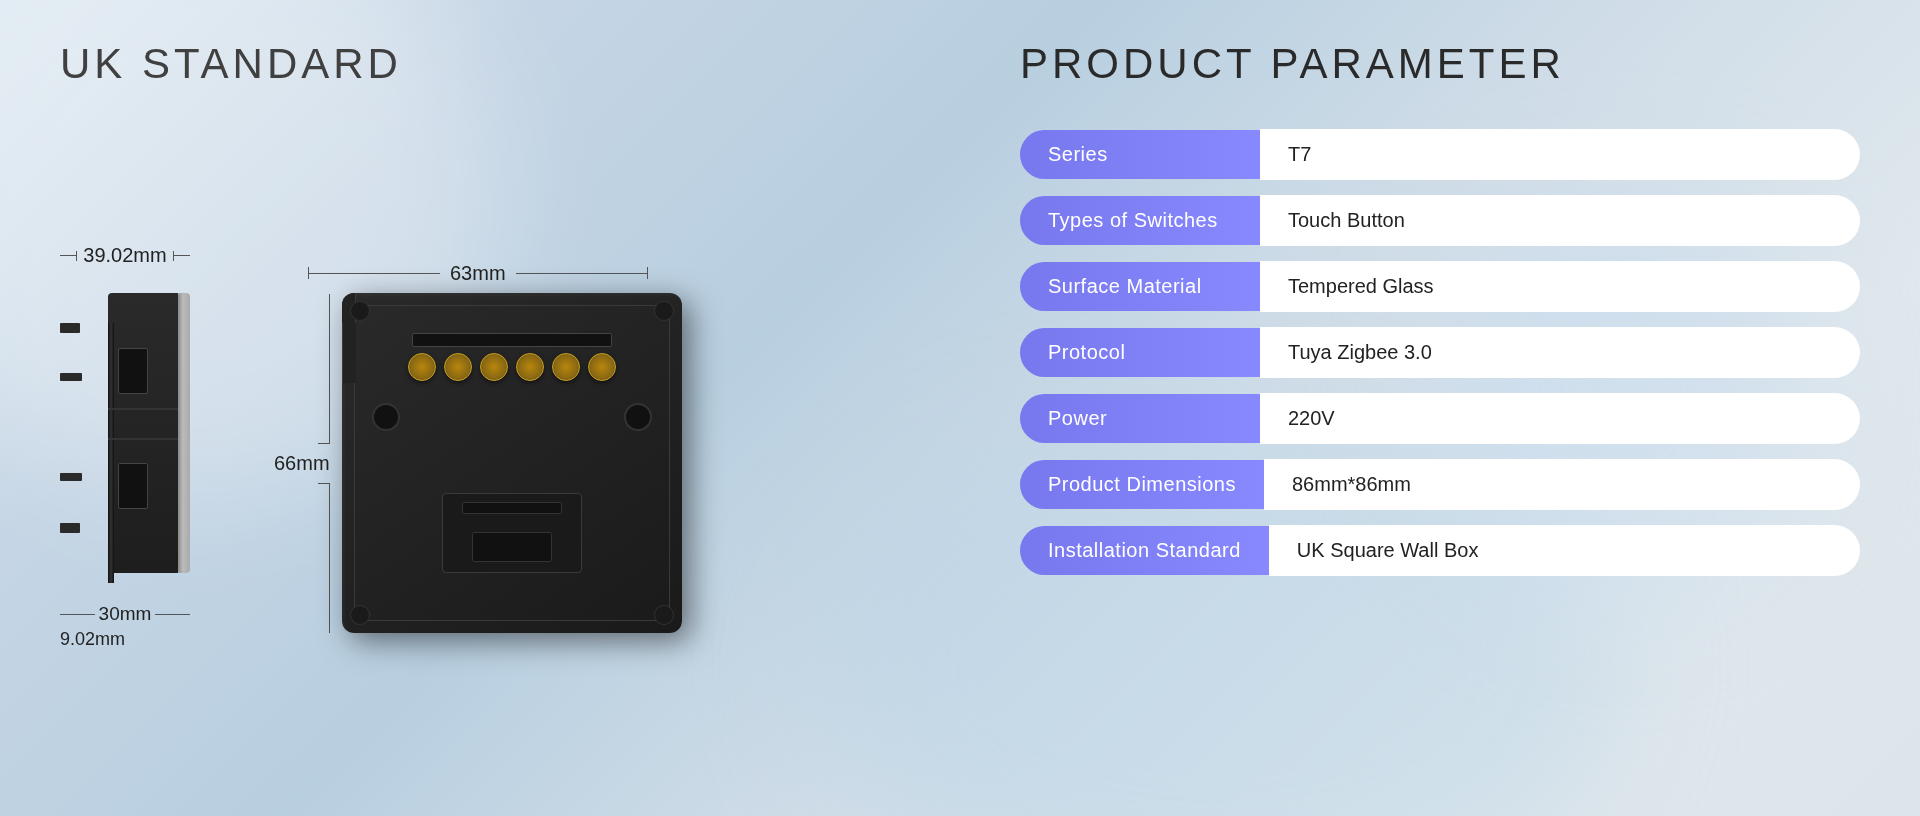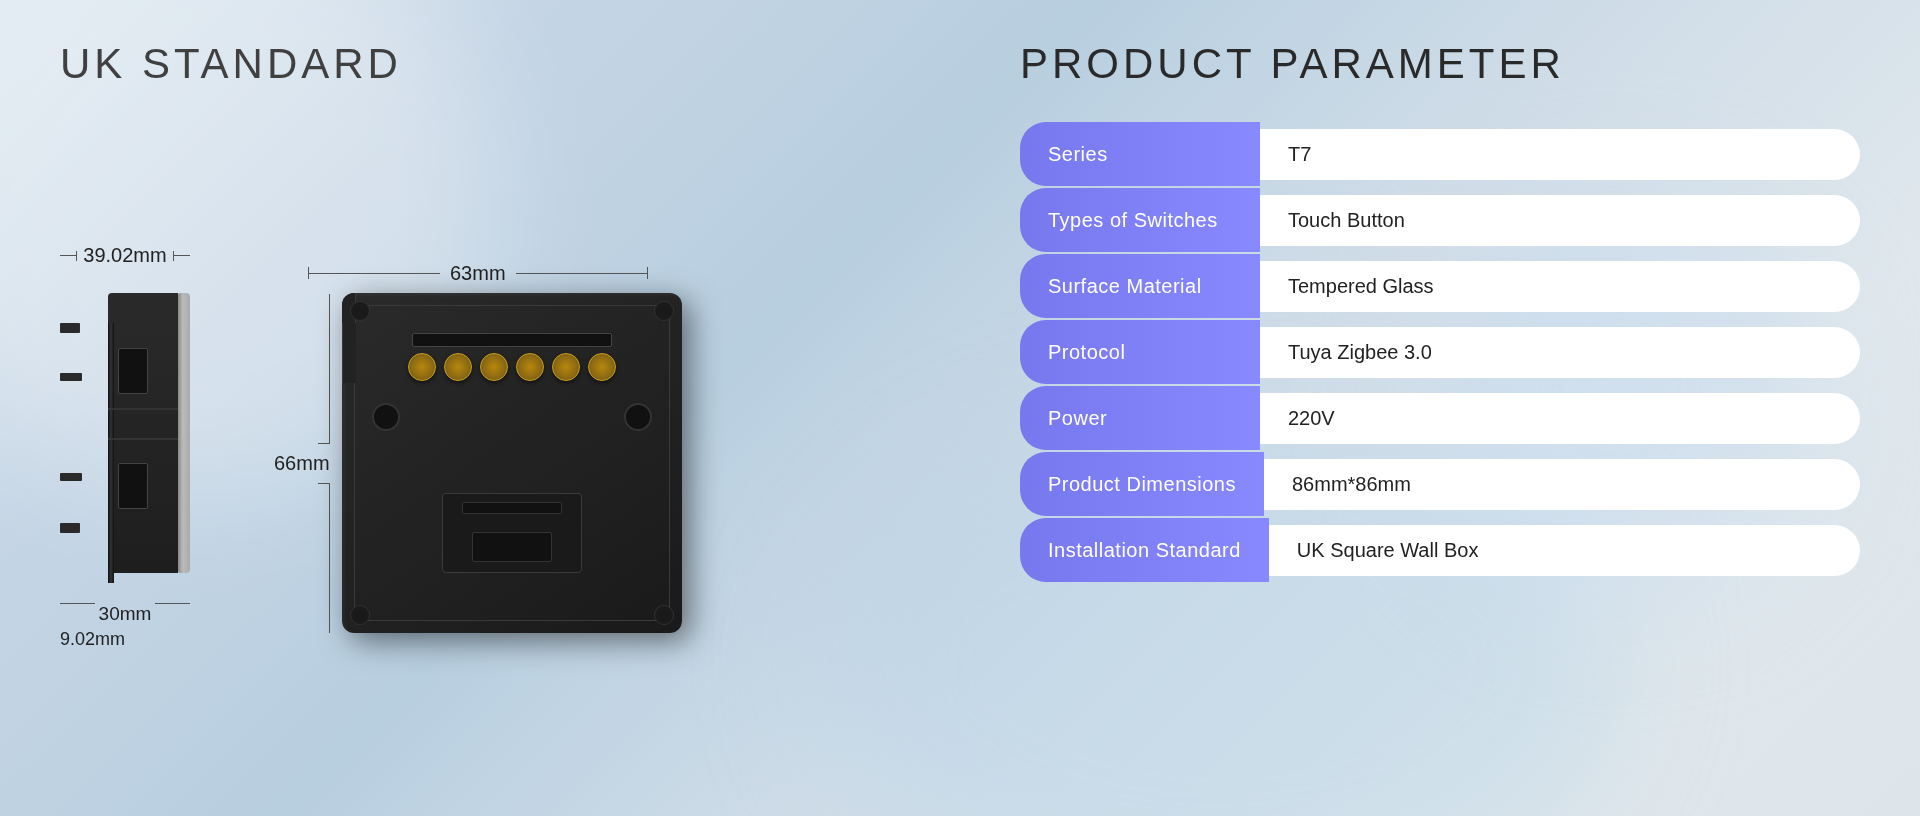--- a/index.html
+++ b/index.html
@@ -196,21 +196,21 @@
       height: 52px;
     }
 
     .param-label {
       background: #6666e0;
       background: linear-gradient(90deg, #7777ee 0%, #8888ff 100%);
       color: white;
       font-size: 20px;
       font-weight: 500;
       padding: 0 28px;
-      height: 64px;
+      height: 49px;
       display: flex;
       align-items: center;
       border-radius: 26px 0 0 26px;
       min-width: 240px;
       letter-spacing: 0.5px;
     }
 
     .param-value {
       background: white;
       color: #222;
@@ -267,21 +267,21 @@
           <div style="position:absolute; left:0; top:100px; width:22px; height:8px; background:#2a2a2a; border-radius:1px;"></div>
           <div style="position:absolute; left:0; top:200px; width:22px; height:8px; background:#2a2a2a; border-radius:1px;"></div>
           <div style="position:absolute; left:0; top:250px; width:20px; height:10px; background:#2a2a2a; border-radius:1px;"></div>
 
           <div style="position:absolute; right:12px; top:135px; width:70px; height:2px; background:#333;"></div>
           <div style="position:absolute; right:12px; top:165px; width:70px; height:2px; background:#333;"></div>
         </div>
 
         <div style="position:relative; width:130px; margin-top:10px;">
 
-          <div style="display:flex; justify-content:center; gap:4px; margin-bottom:4px;">
+          <div style="display:flex; align-items:center; justify-content:center; gap:4px; margin-bottom:4px;">
             <div style="height:1px; flex:1; background:#555;"></div>
             <span style="font-size:19px; color:#222;">30mm</span>
             <div style="height:1px; flex:1; background:#555;"></div>
           </div>
 
           <div style="text-align:left; margin-left:0;">
             <span style="font-size:18px; color:#222;">9.02mm</span>
           </div>
         </div>
       </div>

